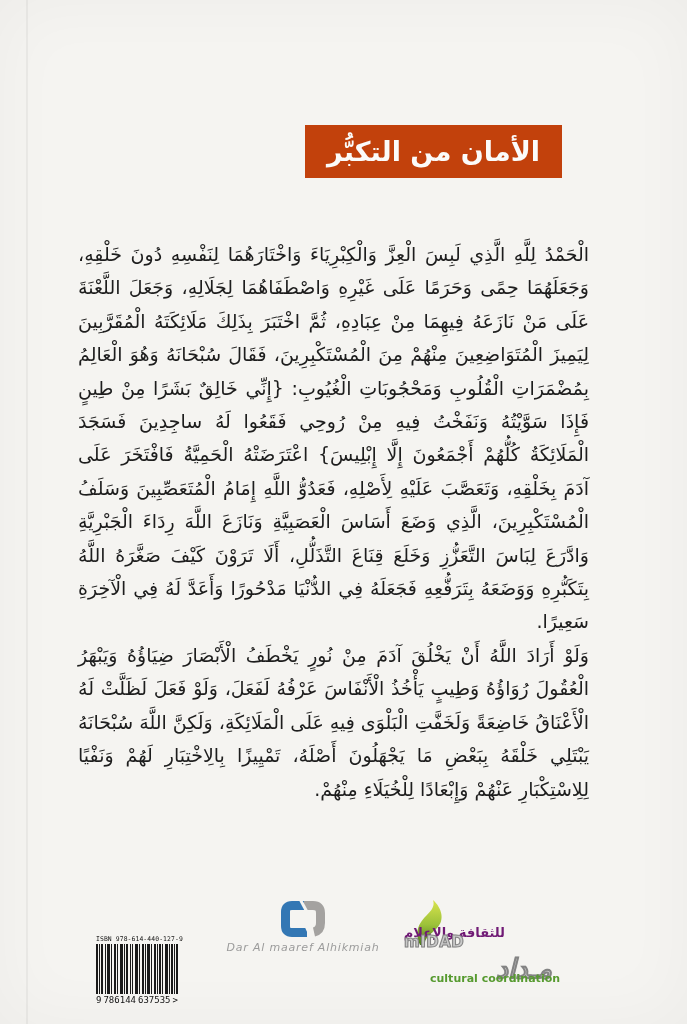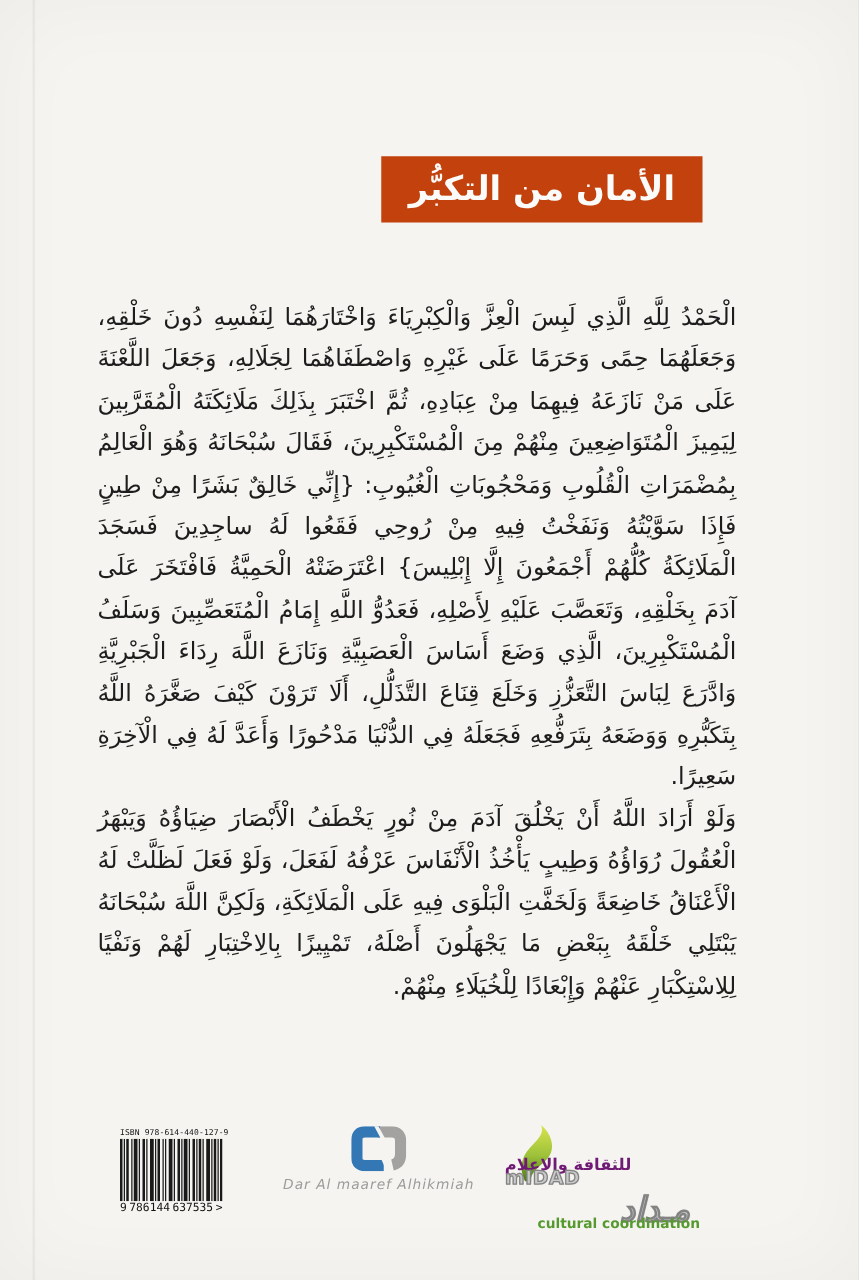--- a/index.html
+++ b/index.html
@@ -15,21 +15,21 @@
   .bar2{left:268px;top:184px;width:294px;height:38px;font-size:20px;font-weight:700;}
   .bar span{white-space:nowrap;}
   .body-text{
     position:absolute;left:78px;top:238px;width:511px;
     direction:rtl;text-align:justify;color:#1d1d1d;
     font-size:19px;line-height:33.4px;
   }
   .body-text p{margin:0;padding:0;}
   
   .barcode{position:absolute;left:96px;top:902px;width:82px;color:#131313;text-align:center;}
-  .isbn-label{font-family:"DejaVu Sans Mono",monospace;font-size:6.4px;letter-spacing:0.1px;white-space:nowrap;margin-bottom:1px;}
+  .isbn-label{font-family:"DejaVu Sans Mono",monospace;font-size:6.4px;letter-spacing:0.1px;white-space:nowrap;margin-bottom:1px;margin-top:33px;}
   .bars{display:block;width:82px;height:50px;}
   .digits{display:flex;justify-content:space-between;font-family:"DejaVu Sans Mono",monospace;font-size:9px;margin-top:1px;}
   
   .dar{position:absolute;left:218px;top:901px;width:170px;text-align:center;}
   .dar-icon{width:44px;height:36px;display:block;margin:0 auto;}
   .dar-ar{font-size:17px;font-weight:700;color:#2e74ae;margin-top:4px;direction:rtl;white-space:nowrap;}
   .dar-en{font-size:11px;color:#9b9b9b;margin-top:4px;letter-spacing:0.8px;white-space:nowrap;font-style:italic;}
   
   .midad{position:absolute;left:400px;top:896px;width:160px;height:92px;}
   .flame{position:absolute;left:12px;top:4px;width:40px;height:46px;}

